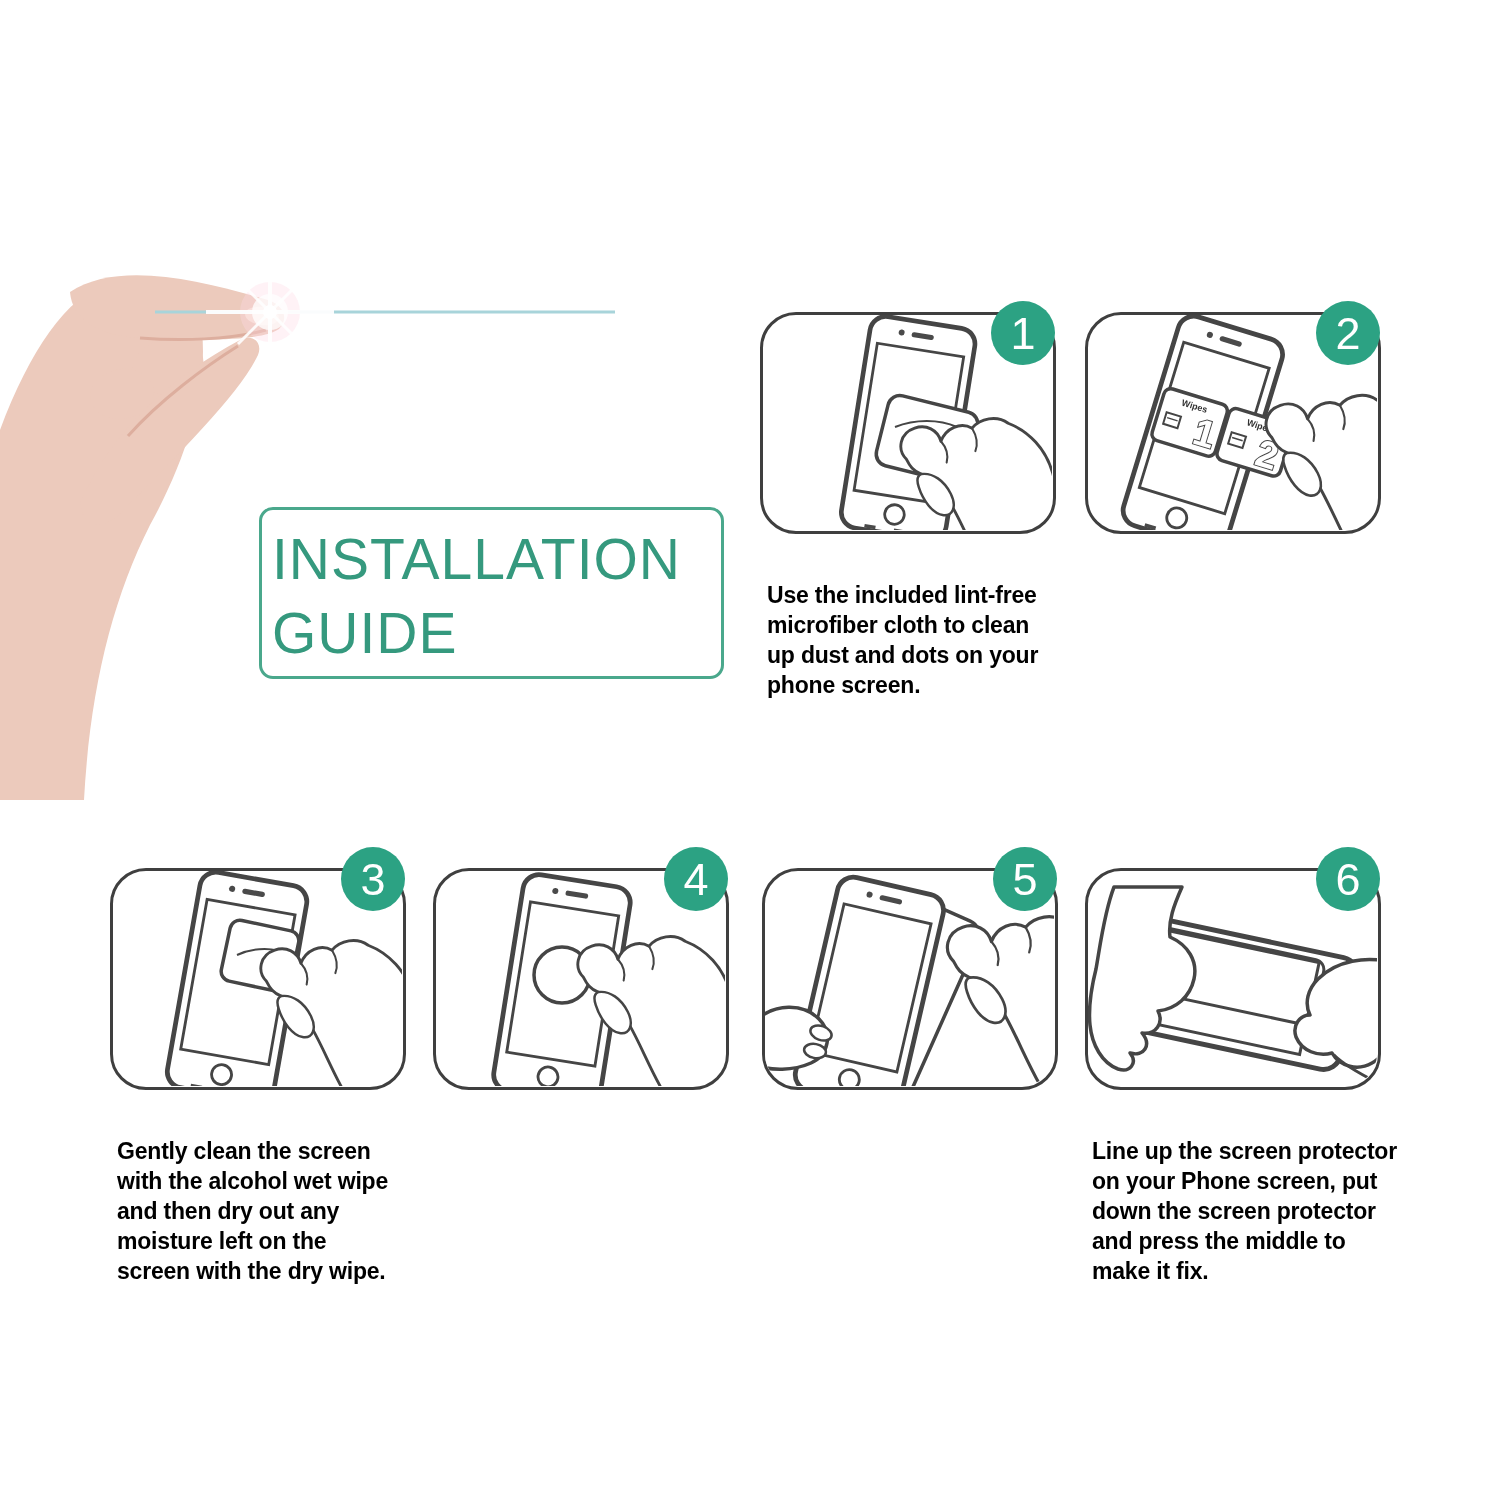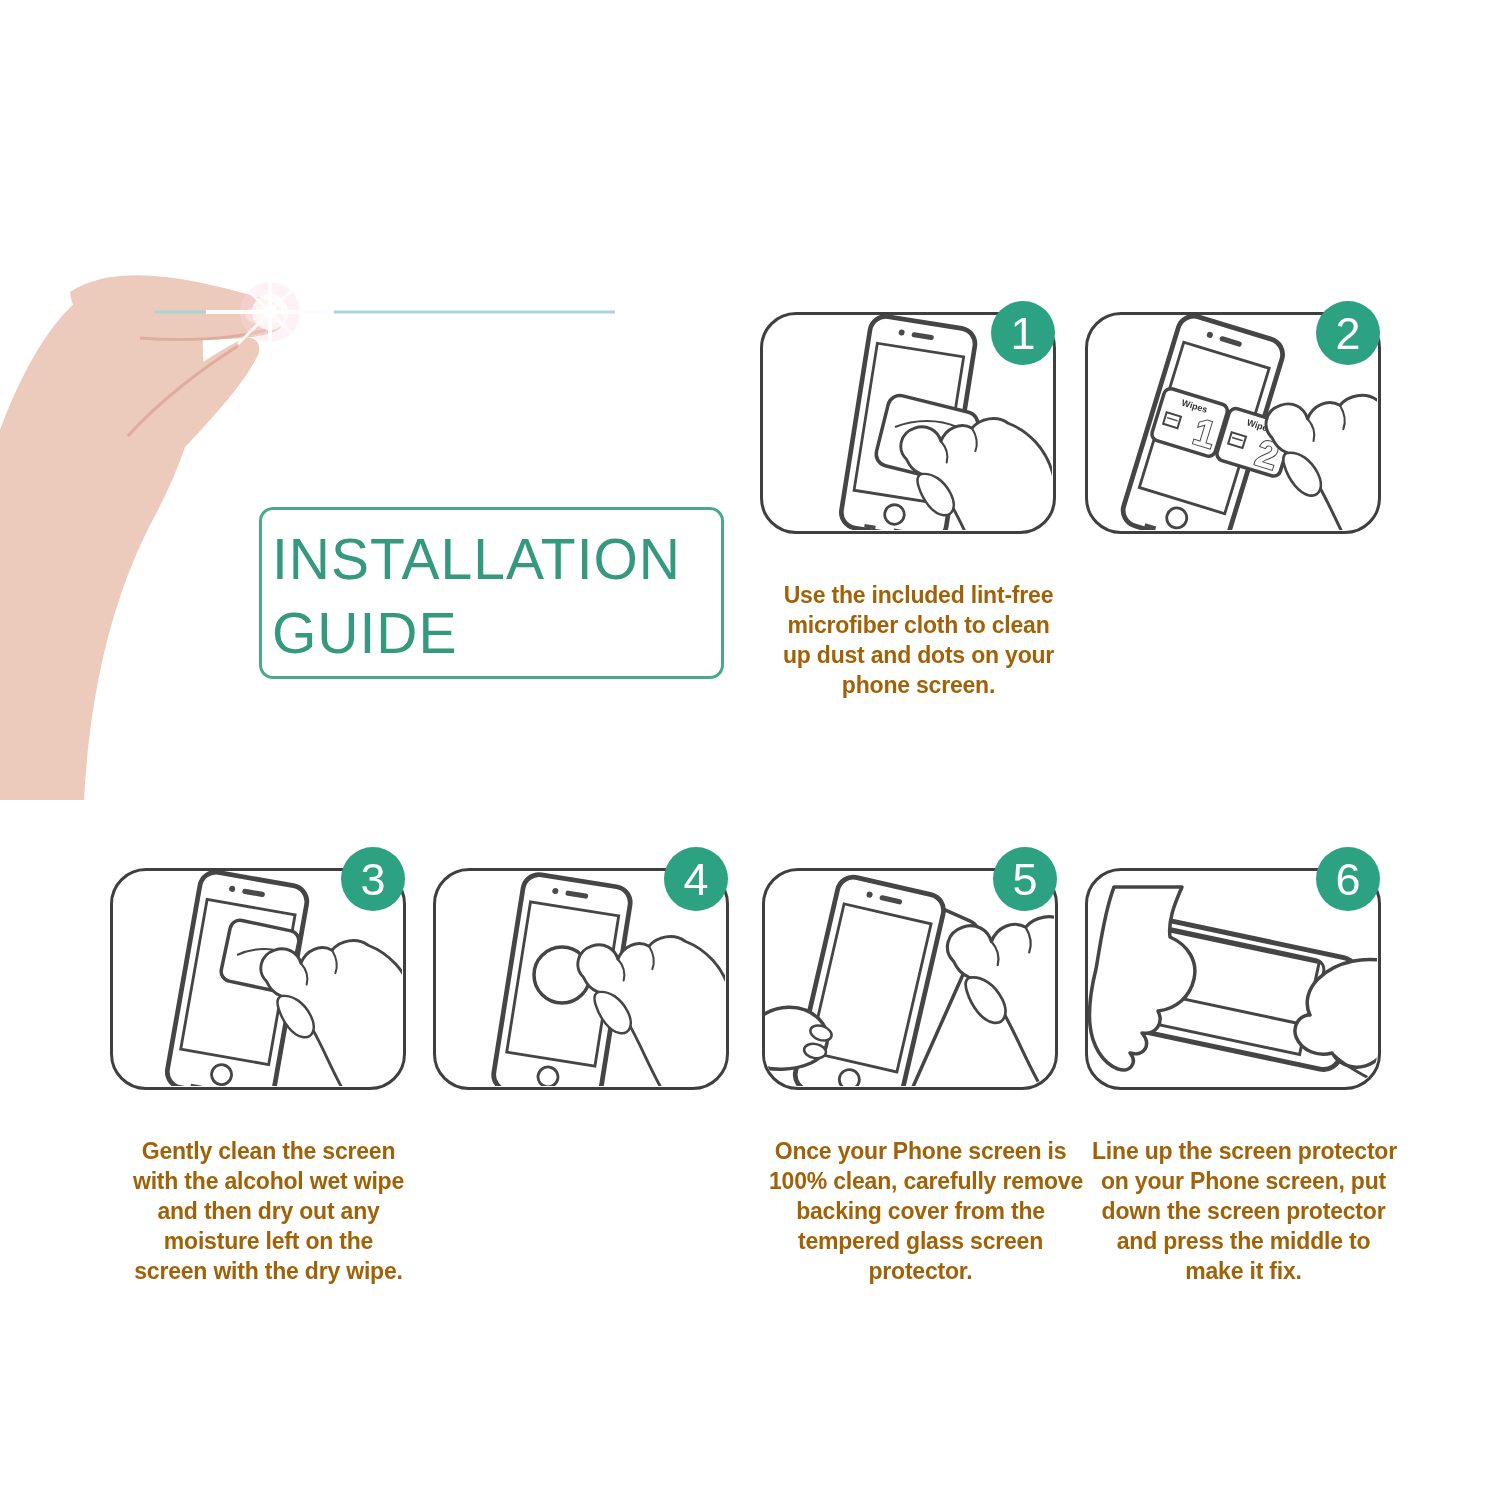--- a/index.html
+++ b/index.html
@@ -29,21 +29,21 @@
   .illus-box svg { position:absolute; left:0; top:0; border-radius:32px; }
   .badge {
     position:absolute; right:-2px; width:64px; height:64px; border-radius:50%;
     background:#2ca283; color:#ffffff; display:flex; align-items:center;
     justify-content:center; font-size:45px; font-weight:300; line-height:1;
     top:-24px;
   }
   .step.row1 .badge { top:-14px; }
   .caption {
     margin-top:46px; padding-left:7px; font-size:23px; line-height:30px;
-    font-weight:600; color:#a16207; white-space:pre; letter-spacing:-0.2px;text-align:center;
+    font-weight:600; color:#000000; white-space:pre; letter-spacing:-0.2px;
   }
 </style>
 </head>
 <body>
 
 <svg width="0" height="0" style="position:absolute">
   <defs>
     <g id="ph">
       <rect x="3" y="3" width="114" height="230" rx="17" fill="#fff" stroke="#454545" stroke-width="5"></rect>
       <rect x="13" y="33" width="94" height="160" fill="#fff" stroke="#454545" stroke-width="3"></rect>
@@ -173,25 +173,20 @@
         <use href="#ph" transform="translate(46,10) rotate(13 60 118) scale(0.95)"></use>
         <path d="M-10,150 C10,132 38,132 54,148 C68,162 64,184 46,192 C28,200 6,200 -10,194 Z" fill="#fff" stroke="#454545" stroke-width="3.5"></path>
         <ellipse cx="56" cy="162" rx="11" ry="7" transform="rotate(20 56 162)" fill="#fff" stroke="#454545" stroke-width="2.5"></ellipse>
         <ellipse cx="50" cy="180" rx="11" ry="7" transform="rotate(10 50 180)" fill="#fff" stroke="#454545" stroke-width="2.5"></ellipse>
         <use href="#hand-pinch" transform="translate(176,22) scale(0.9)"></use>
       </svg>
       <div class="badge">
           <span>5</span>
         </div>
     </div>
-    <div class="caption">Once your Phone screen is
-100% clean, carefully remove
-backing cover from the
-tempered glass screen
-protector.</div>
   </div>
 
   <div class="step" style="left:1085px;top:868px">
     <div class="illus-box">
       <svg width="289" height="215" viewBox="0 0 289 215">
         <use href="#ph" transform="translate(148,122) rotate(-78) translate(-60,-118)"></use>
         <rect x="0" y="0" width="196" height="66" rx="10" transform="translate(46,50) rotate(12)" fill="none" stroke="#454545" stroke-width="3"></rect>
         <path d="M40,-10 L108,-10 C100,8 94,24 96,40 C114,48 124,64 120,82 C116,100 102,112 84,114 C90,126 82,138 68,136 C78,148 70,160 56,156 C64,166 56,176 44,172 C28,166 18,148 16,128 C14,108 18,88 22,72 C26,50 30,16 40,-10 Z" transform="translate(-14,26)" fill="#fff" stroke="#454545" stroke-width="3.5" stroke-linejoin="round"></path>
         <path d="M312,48 C284,40 254,46 236,64 C226,74 222,88 228,100 C218,100 210,110 214,122 C220,136 236,142 250,138 C258,152 276,156 290,148 C302,141 308,128 306,116 C310,96 314,72 312,48 Z" transform="translate(-6,44)" fill="#fff" stroke="#454545" stroke-width="3.5" stroke-linejoin="round"></path>
         <path d="M300,170 C280,160 262,150 252,140" transform="translate(-6,44)" fill="none" stroke="#454545" stroke-width="3"></path>

